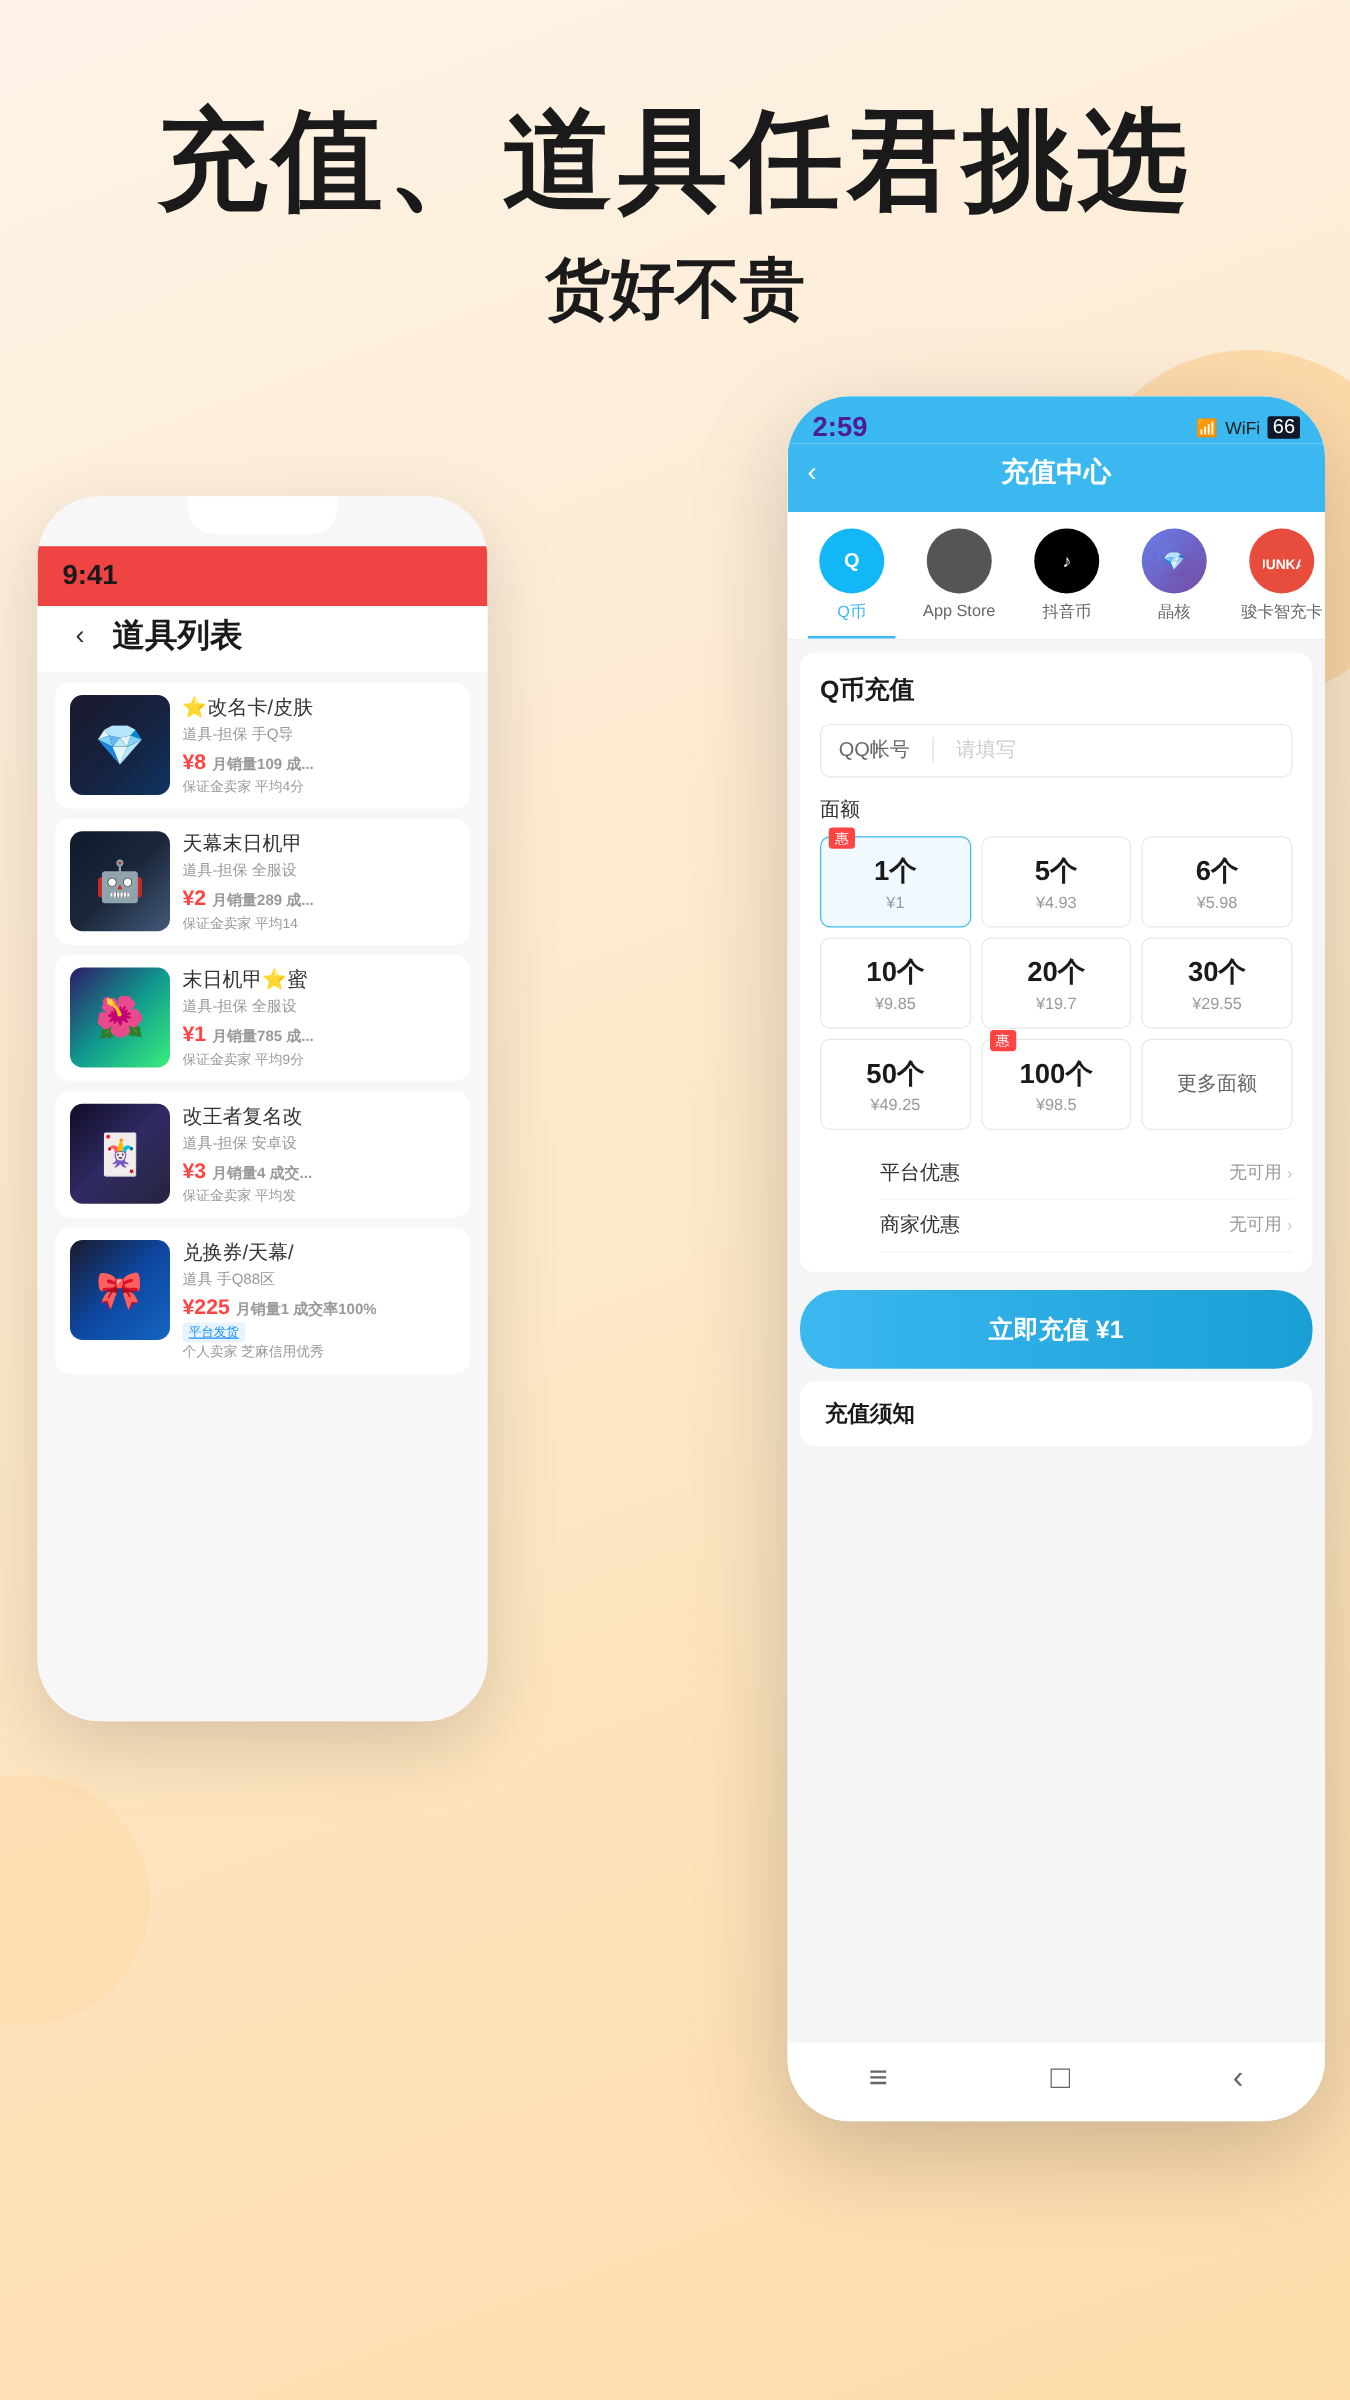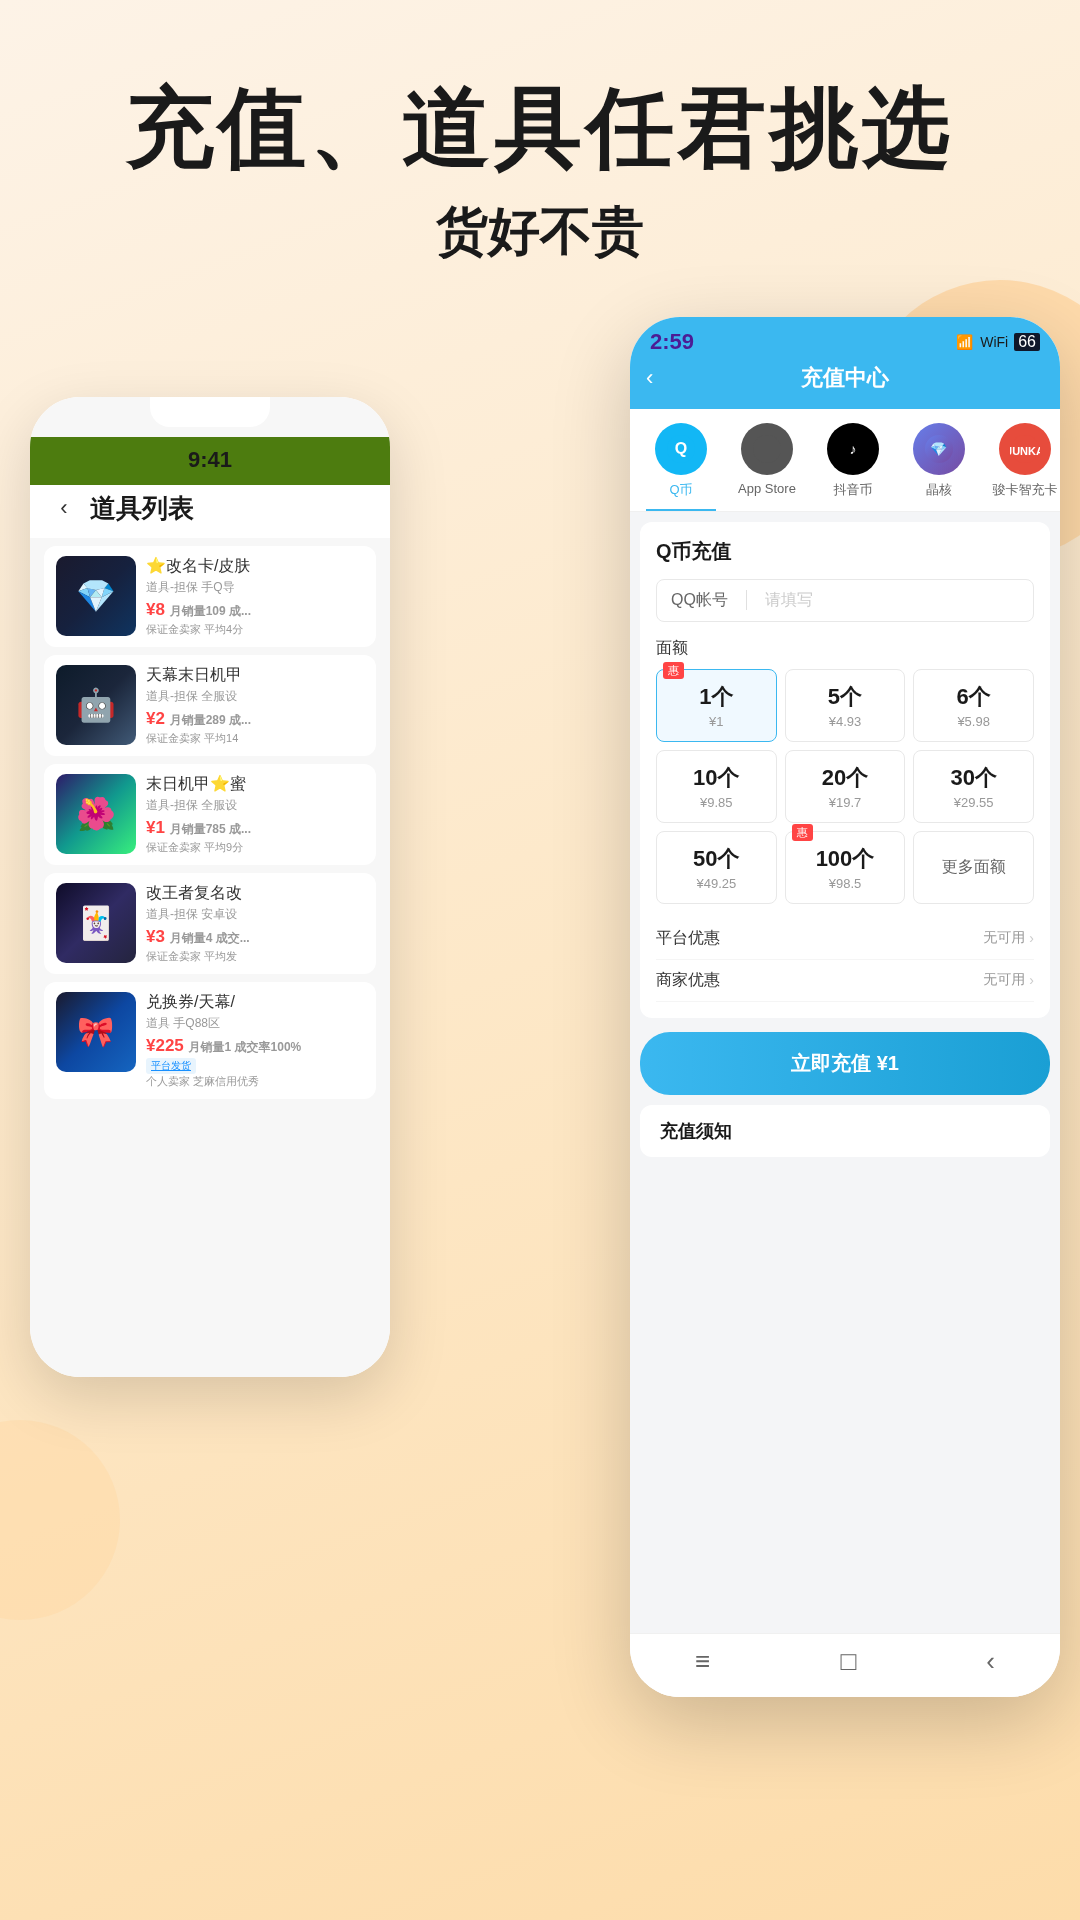--- a/index.html
+++ b/index.html
@@ -83,26 +83,25 @@
       border-radius: 0 0 20px 20px;
       z-index: 10;
     }
     .phone-left-screen {
       width: 100%;
       height: 100%;
       background: #f7f7f7;
       padding-top: 40px;
     }
     .phone-left-header {
-      background: #4d7c0f;
+      background: #ef4444;
       padding: 10px 20px 12px;
       display: flex;
       align-items: center;
       gap: 10px;
-      justify-content: center;
     }
     .phone-left-time {
       font-size: 22px;
       font-weight: 600;
       color: #1a1a1a;
     }
     .phone-left-title-row {
       background: #fff;
       padding: 6px 20px 12px;
       display: flex;
@@ -307,21 +306,21 @@
       background: #ff4444;
       color: #fff;
       font-size: 11px;
       padding: 1px 5px;
       border-radius: 3px;
     }
     .denom-main { font-size: 22px; font-weight: 600; color: #1a1a1a; }
     .denom-sub { font-size: 13px; color: #999; margin-top: 2px; }
     .denom-more { display: flex; align-items: center; justify-content: center; font-size: 16px; color: #666; }
 
-    .discount-rows { margin-top: 14px; }
+    .discount-rows { margin-top: 14px; margin-left: 48px; }
     .discount-row {
       display: flex;
       justify-content: space-between;
       align-items: center;
       padding: 10px 0;
       border-bottom: 1px solid #f5f5f5;
     }
     .discount-label { font-size: 16px; color: #333; }
     .discount-value { font-size: 14px; color: #999; display: flex; align-items: center; gap: 4px; }
     .discount-arrow { color: #ccc; }

